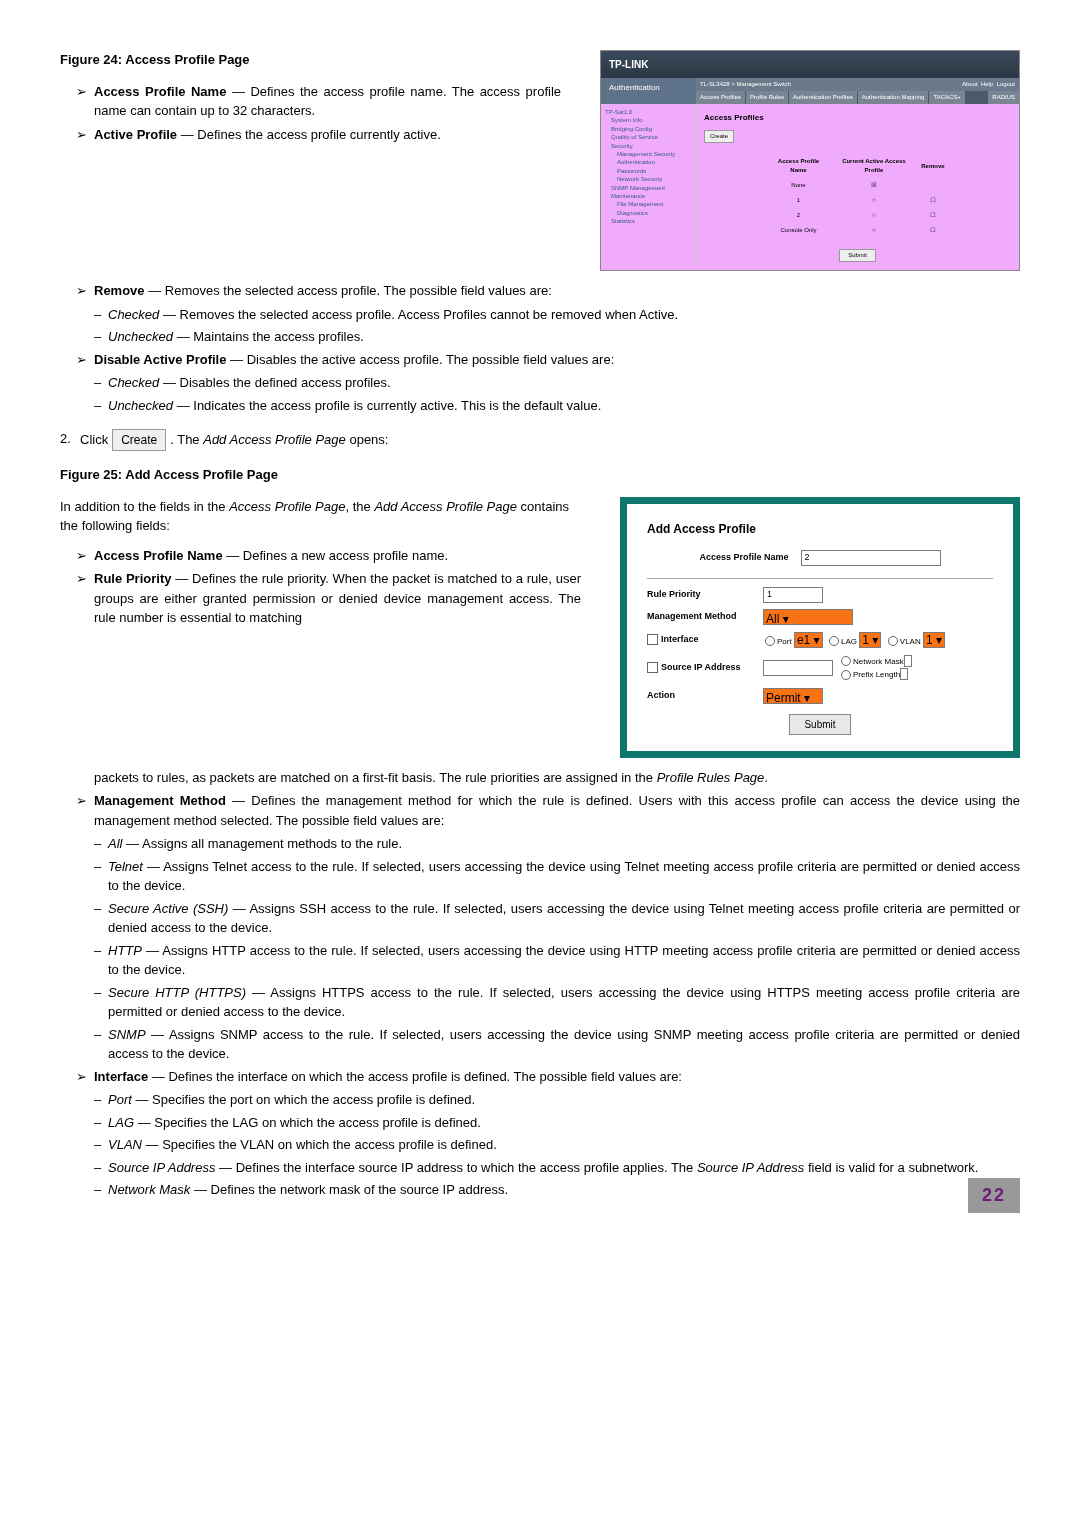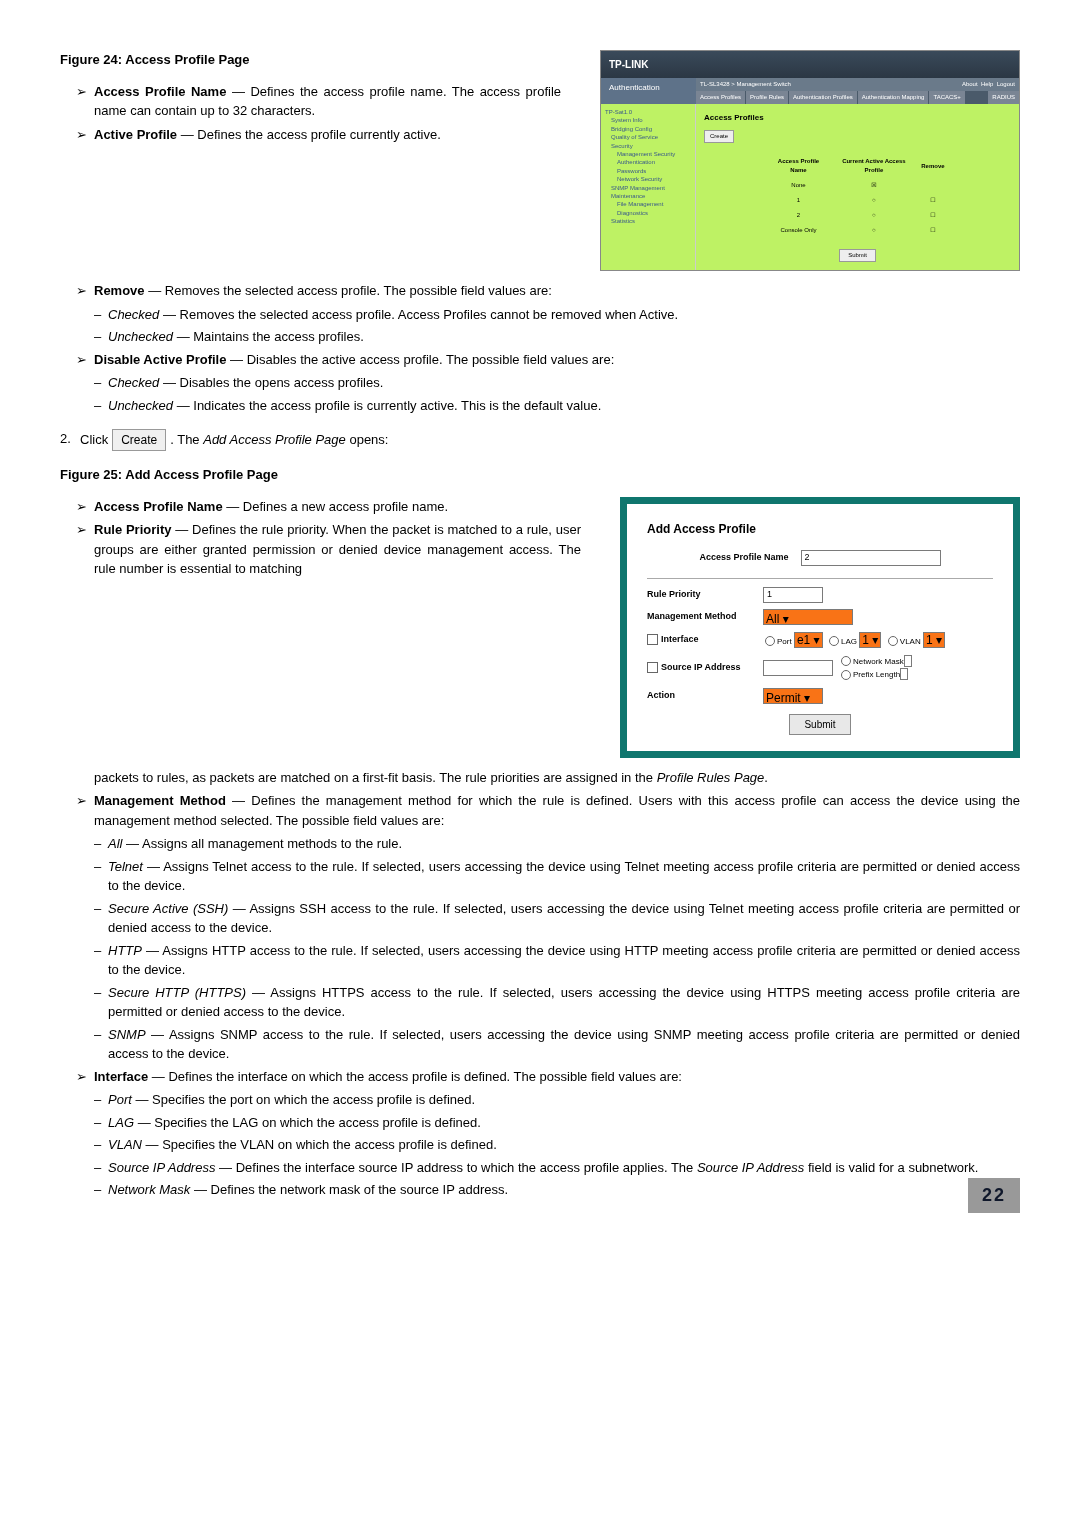--- a/index.html
+++ b/index.html
@@ -84,21 +84,21 @@
     }
     .body-text {
       text-align: justify;
       margin-bottom: 4px;
     }
     
     .fig24 {
       width: 420px;
       border: 1px solid #888;
       font-size: 7px;
-      background: #bef264;
+      background: #f0abfc;
     }
     .fig24-top {
       background: linear-gradient(#3a4a5a, #2b3744);
       color: #fff;
       padding: 6px 8px;
       font-weight: bold;
       font-size: 10px;
     }
     .fig24-header {
       display: flex;
@@ -242,21 +242,21 @@
       border-radius: 50%;
       display: inline-block;
       vertical-align: middle;
       margin: 0 2px;
     }
     .page-number {
       position: absolute;
       bottom: 20px;
       right: 60px;
       background: #999;
-      color: #0f172a;
+      color: #701a75;
       font-weight: bold;
       font-size: 18px;
       padding: 4px 14px;
       letter-spacing: 2px;
       margin-top: 18px;
     }
   </style>
 </head>
 <body>
 
@@ -361,36 +361,37 @@
     <span class="sub-dash">–</span>
     <span class="sub-content"><em>Unchecked</em><span> — Maintains the access profiles.</span></span>
   </div>
 
 <div class="bullet-item">
   <span class="bullet-arrow">➢</span>
   <span class="bullet-content"><strong>Disable Active Profile</strong><span> — Disables the active access profile. The possible field values are:</span></span>
 </div>
 <div class="sub-item">
     <span class="sub-dash">–</span>
-    <span class="sub-content"><em>Checked</em><span> — Disables the opens access profiles.</span></span>
+    <span class="sub-content"><em>Checked</em><span> — Disables the defined access profiles.</span></span>
   </div>
 <div class="sub-item">
     <span class="sub-dash">–</span>
     <span class="sub-content"><em>Unchecked</em><span> — Indicates the access profile is currently active. This is the default value.</span></span>
   </div>
 
 <div class="step-item">
   <span class="step-num">2.</span>
   <span><span>Click</span><span class="btn-inline">Create</span><span>. The <em>Add Access Profile Page</em> opens:</span></span>
 </div>
 
 <div class="section-heading">Figure 25: Add Access Profile Page</div>
 
 <div class="two-col">
   <div class="left-col">
+    <p class="intro-text">In addition to the fields in the <em>Access Profile Page</em>, the <em>Add Access Profile Page</em> contains the following fields:</p>
     <div class="bullet-item">
       <span class="bullet-arrow">➢</span>
       <span class="bullet-content"><strong>Access Profile Name</strong><span> — Defines a new access profile name.</span></span>
     </div>
     <div class="bullet-item">
       <span class="bullet-arrow">➢</span>
       <span class="bullet-content"><strong>Rule Priority</strong><span> — Defines the rule priority. When the packet is matched to a rule, user groups are either granted permission or denied device management access. The rule number is essential to matching</span></span>
     </div>
   </div>
   <div class="right-col">

